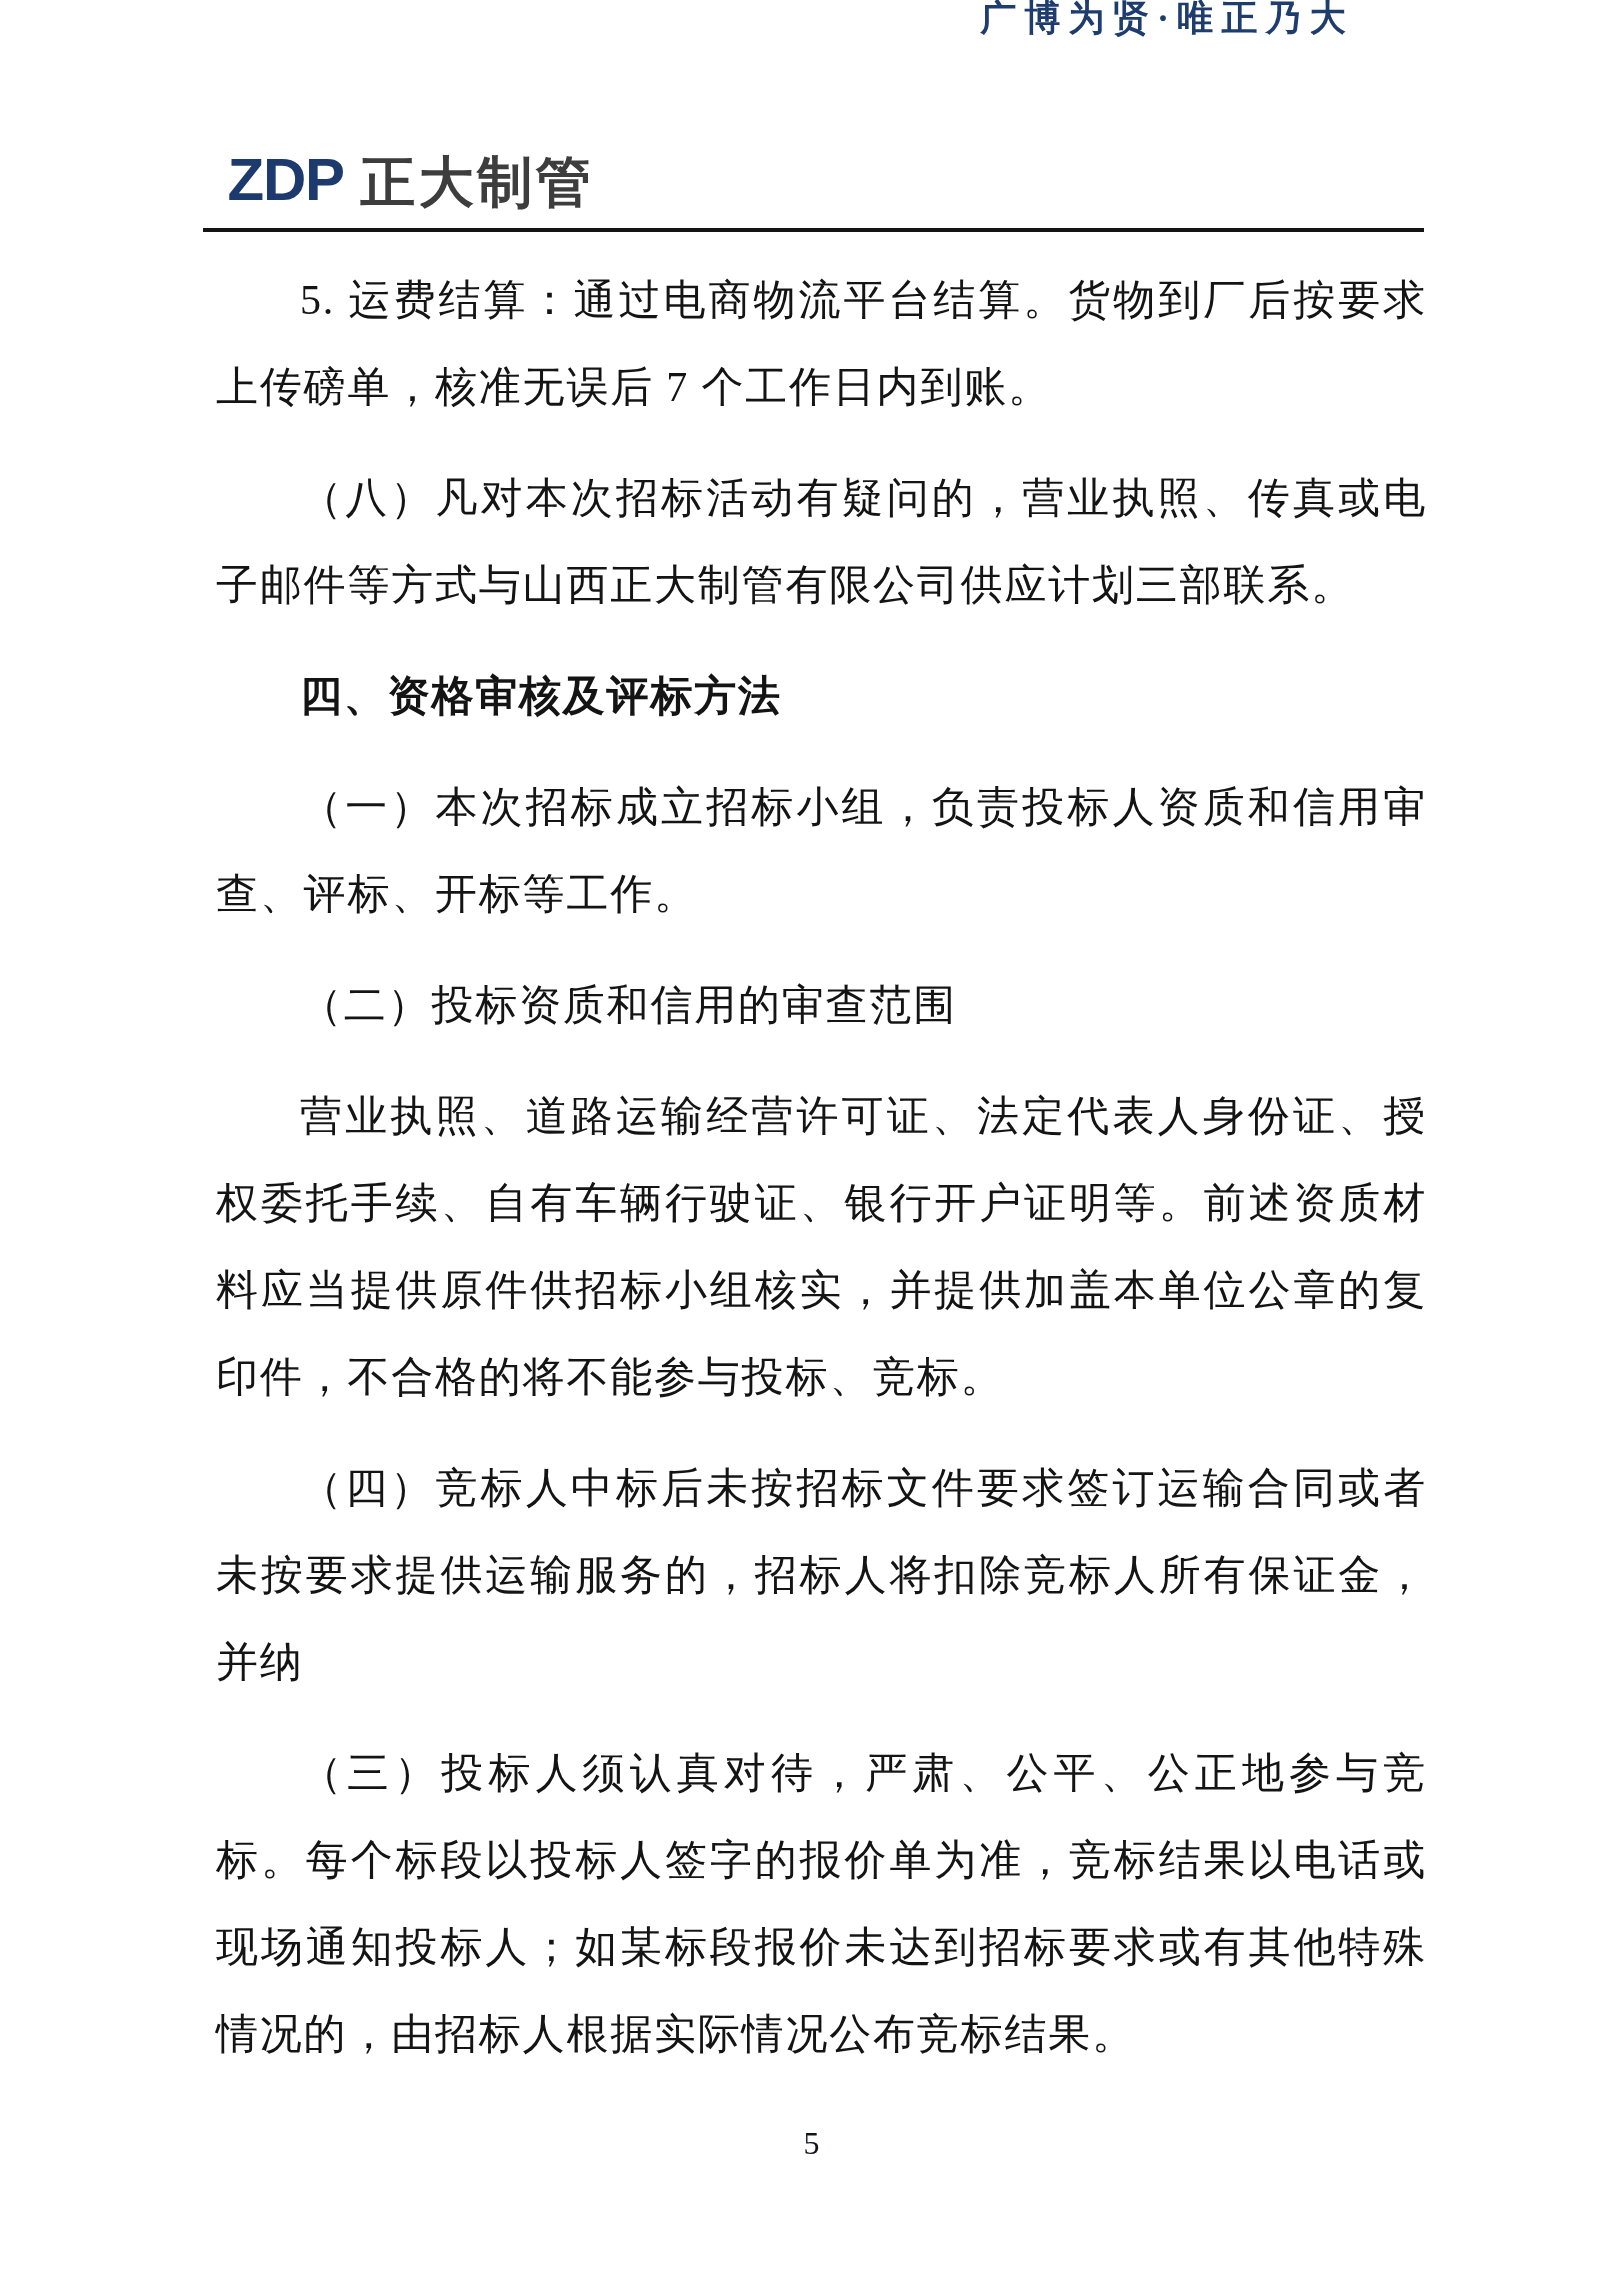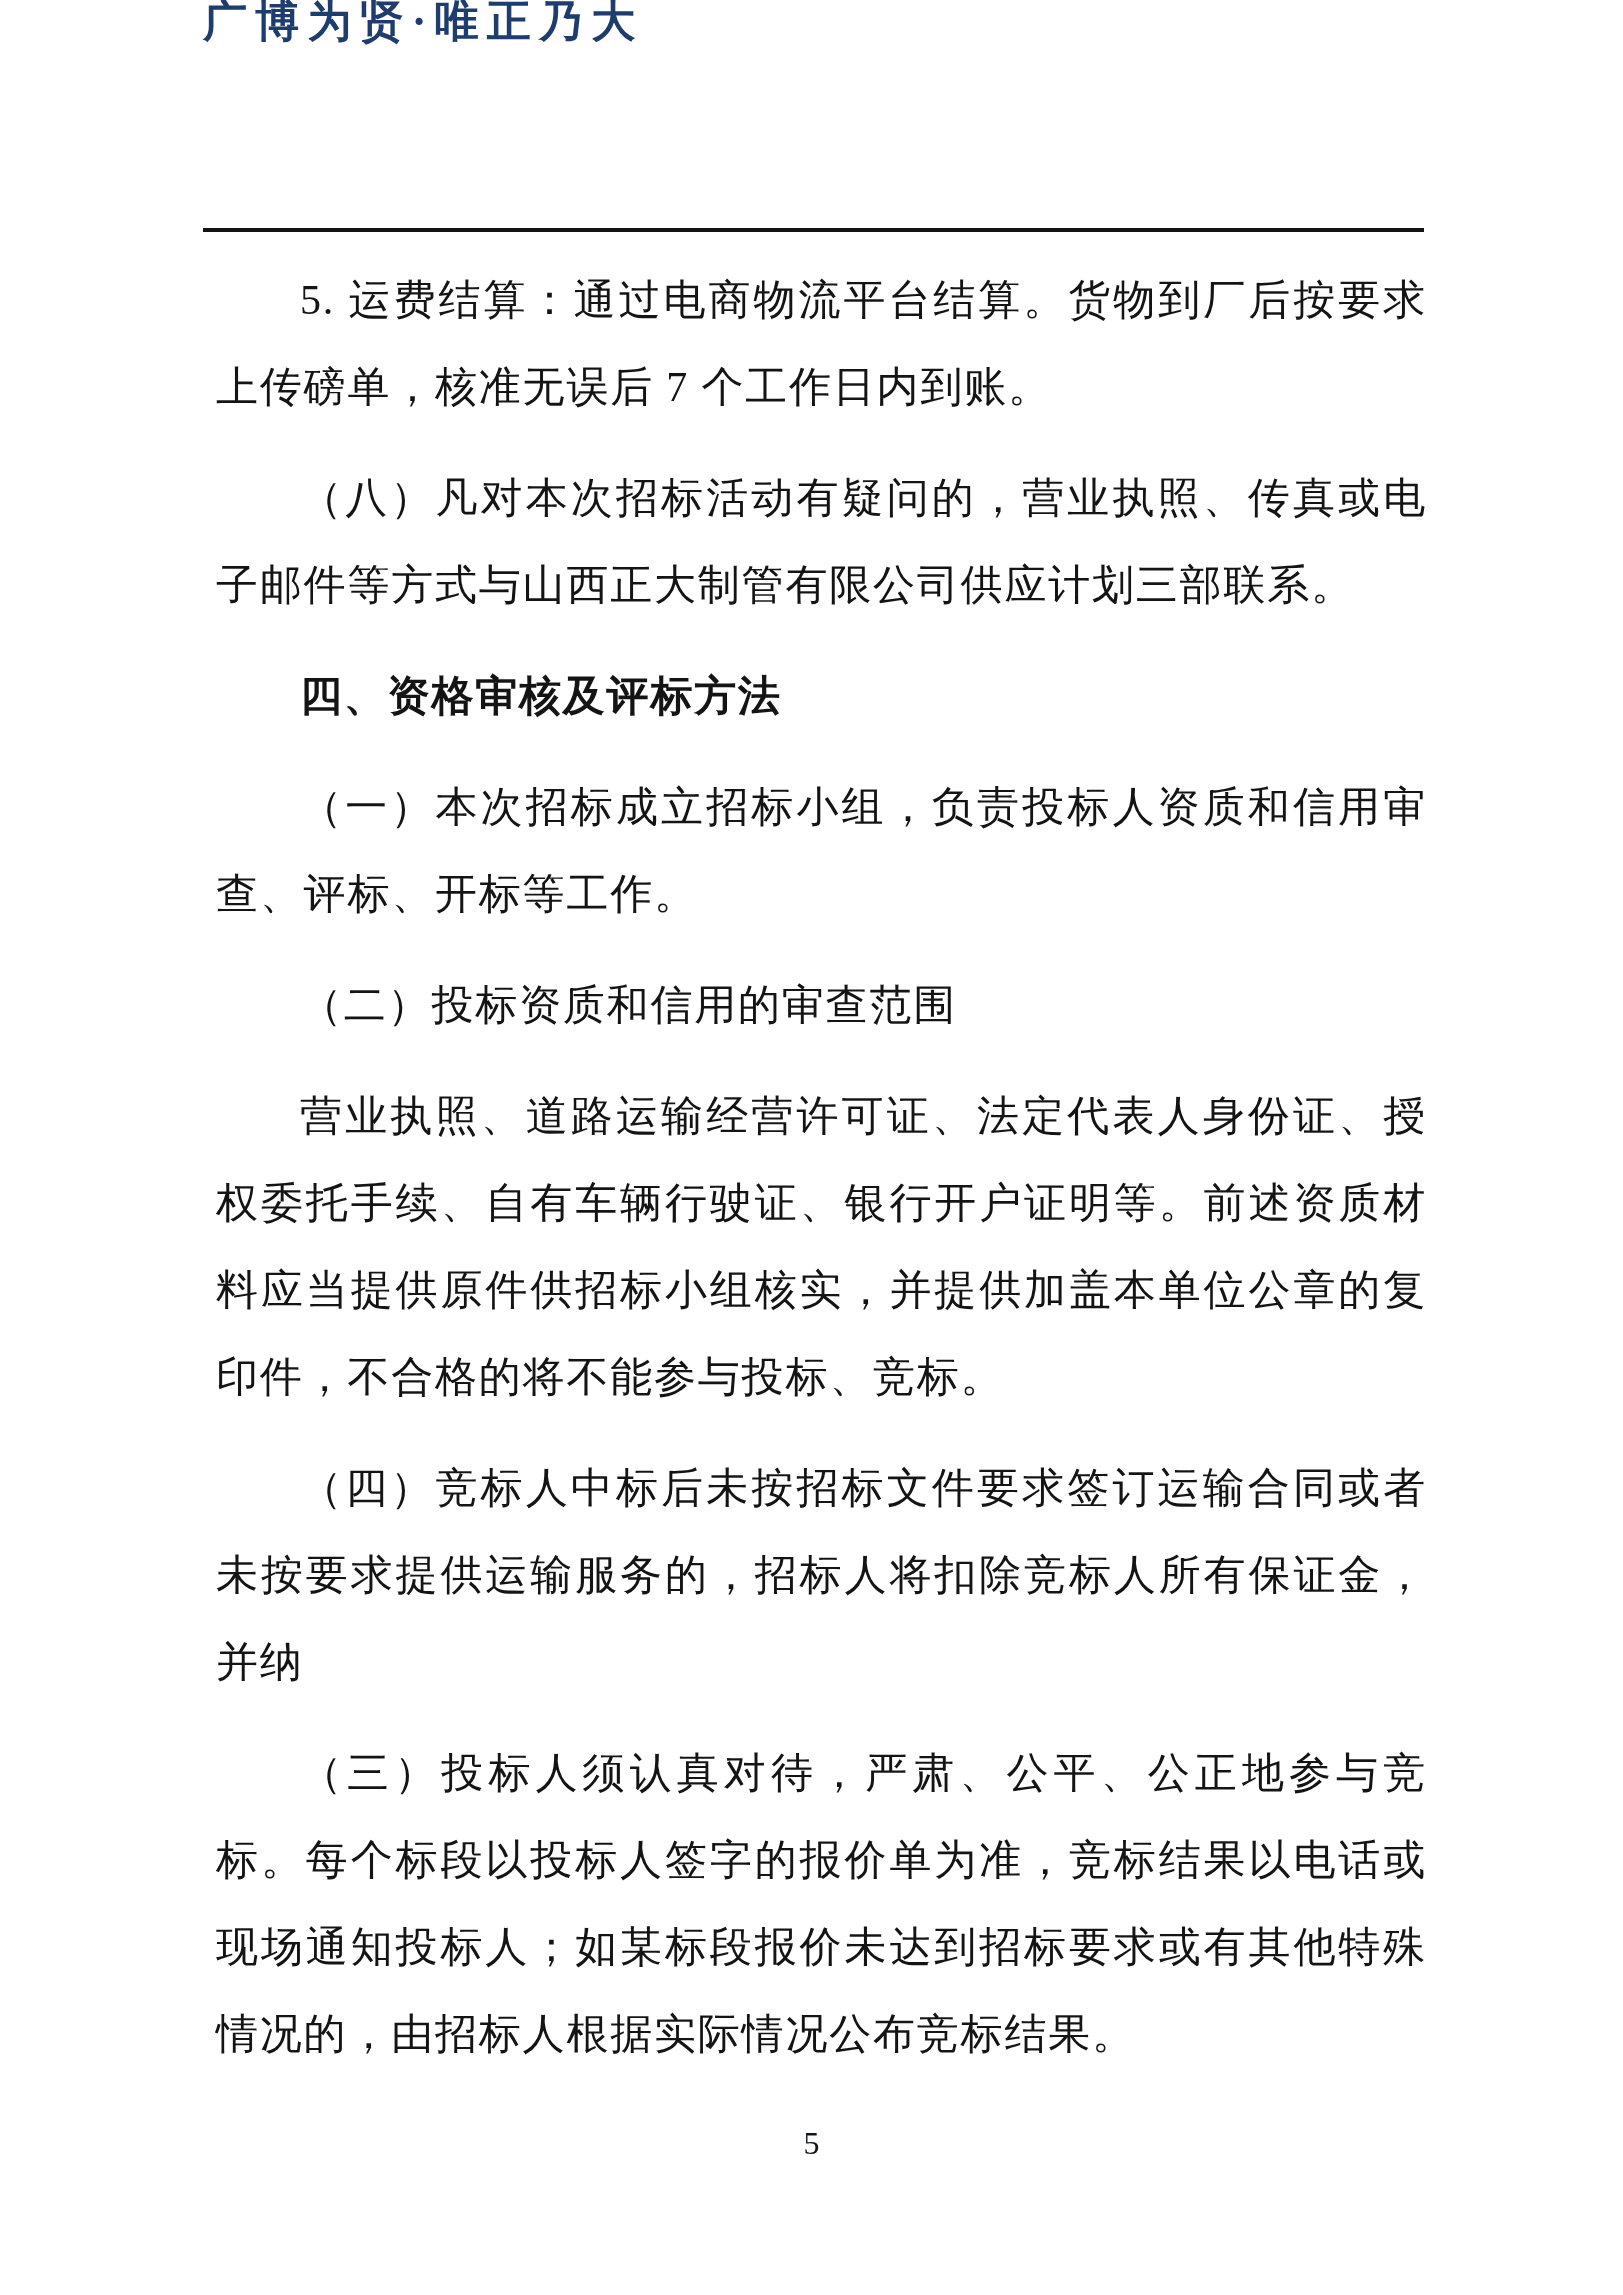--- a/index.html
+++ b/index.html
@@ -50,21 +50,21 @@
     font-weight: 700;
     font-size: 55px;
     letter-spacing: 3.5px;
     color: #3d3d3d;
     line-height: 1;
     margin-left: 16.4px;
     align-self: flex-end;
   }
   .slogan {
     font-weight: 600;
-    font-size: 44px;
+    font-size: 36px;
     letter-spacing: 8.2px;
     color: #1e3c6e;
     line-height: 1;
     margin-right: 70px;
   }
   
   .content {
     position: absolute;
     top: 214px;
     left: 216px;
@@ -96,20 +96,24 @@
     line-height: 41px;
     color: #10121c;
   }
 </style>
 </head>
 <body>
 
 <div class="page">
 
   <div class="header">
+    <div class="header-inner-left">
+      <span class="logo-zdp">ZDP</span>
+      <span class="logo-company">正大制管</span>
+    </div>
     <div class="slogan">广博为贤·唯正乃大</div>
   </div>
 
   <div class="content">
     <p>5. 运费结算：通过电商物流平台结算。货物到厂后按要求上传磅单，核准无误后 7 个工作日内到账。</p>
     <p>（八）凡对本次招标活动有疑问的，营业执照、传真或电子邮件等方式与山西正大制管有限公司供应计划三部联系。</p>
     <p class="heading">四、资格审核及评标方法</p>
     <p>（一）本次招标成立招标小组，负责投标人资质和信用审查、评标、开标等工作。</p>
     <p>（二）投标资质和信用的审查范围</p>
     <p>营业执照、道路运输经营许可证、法定代表人身份证、授权委托手续、自有车辆行驶证、银行开户证明等。前述资质材料应当提供原件供招标小组核实，并提供加盖本单位公章的复印件，不合格的将不能参与投标、竞标。</p>

